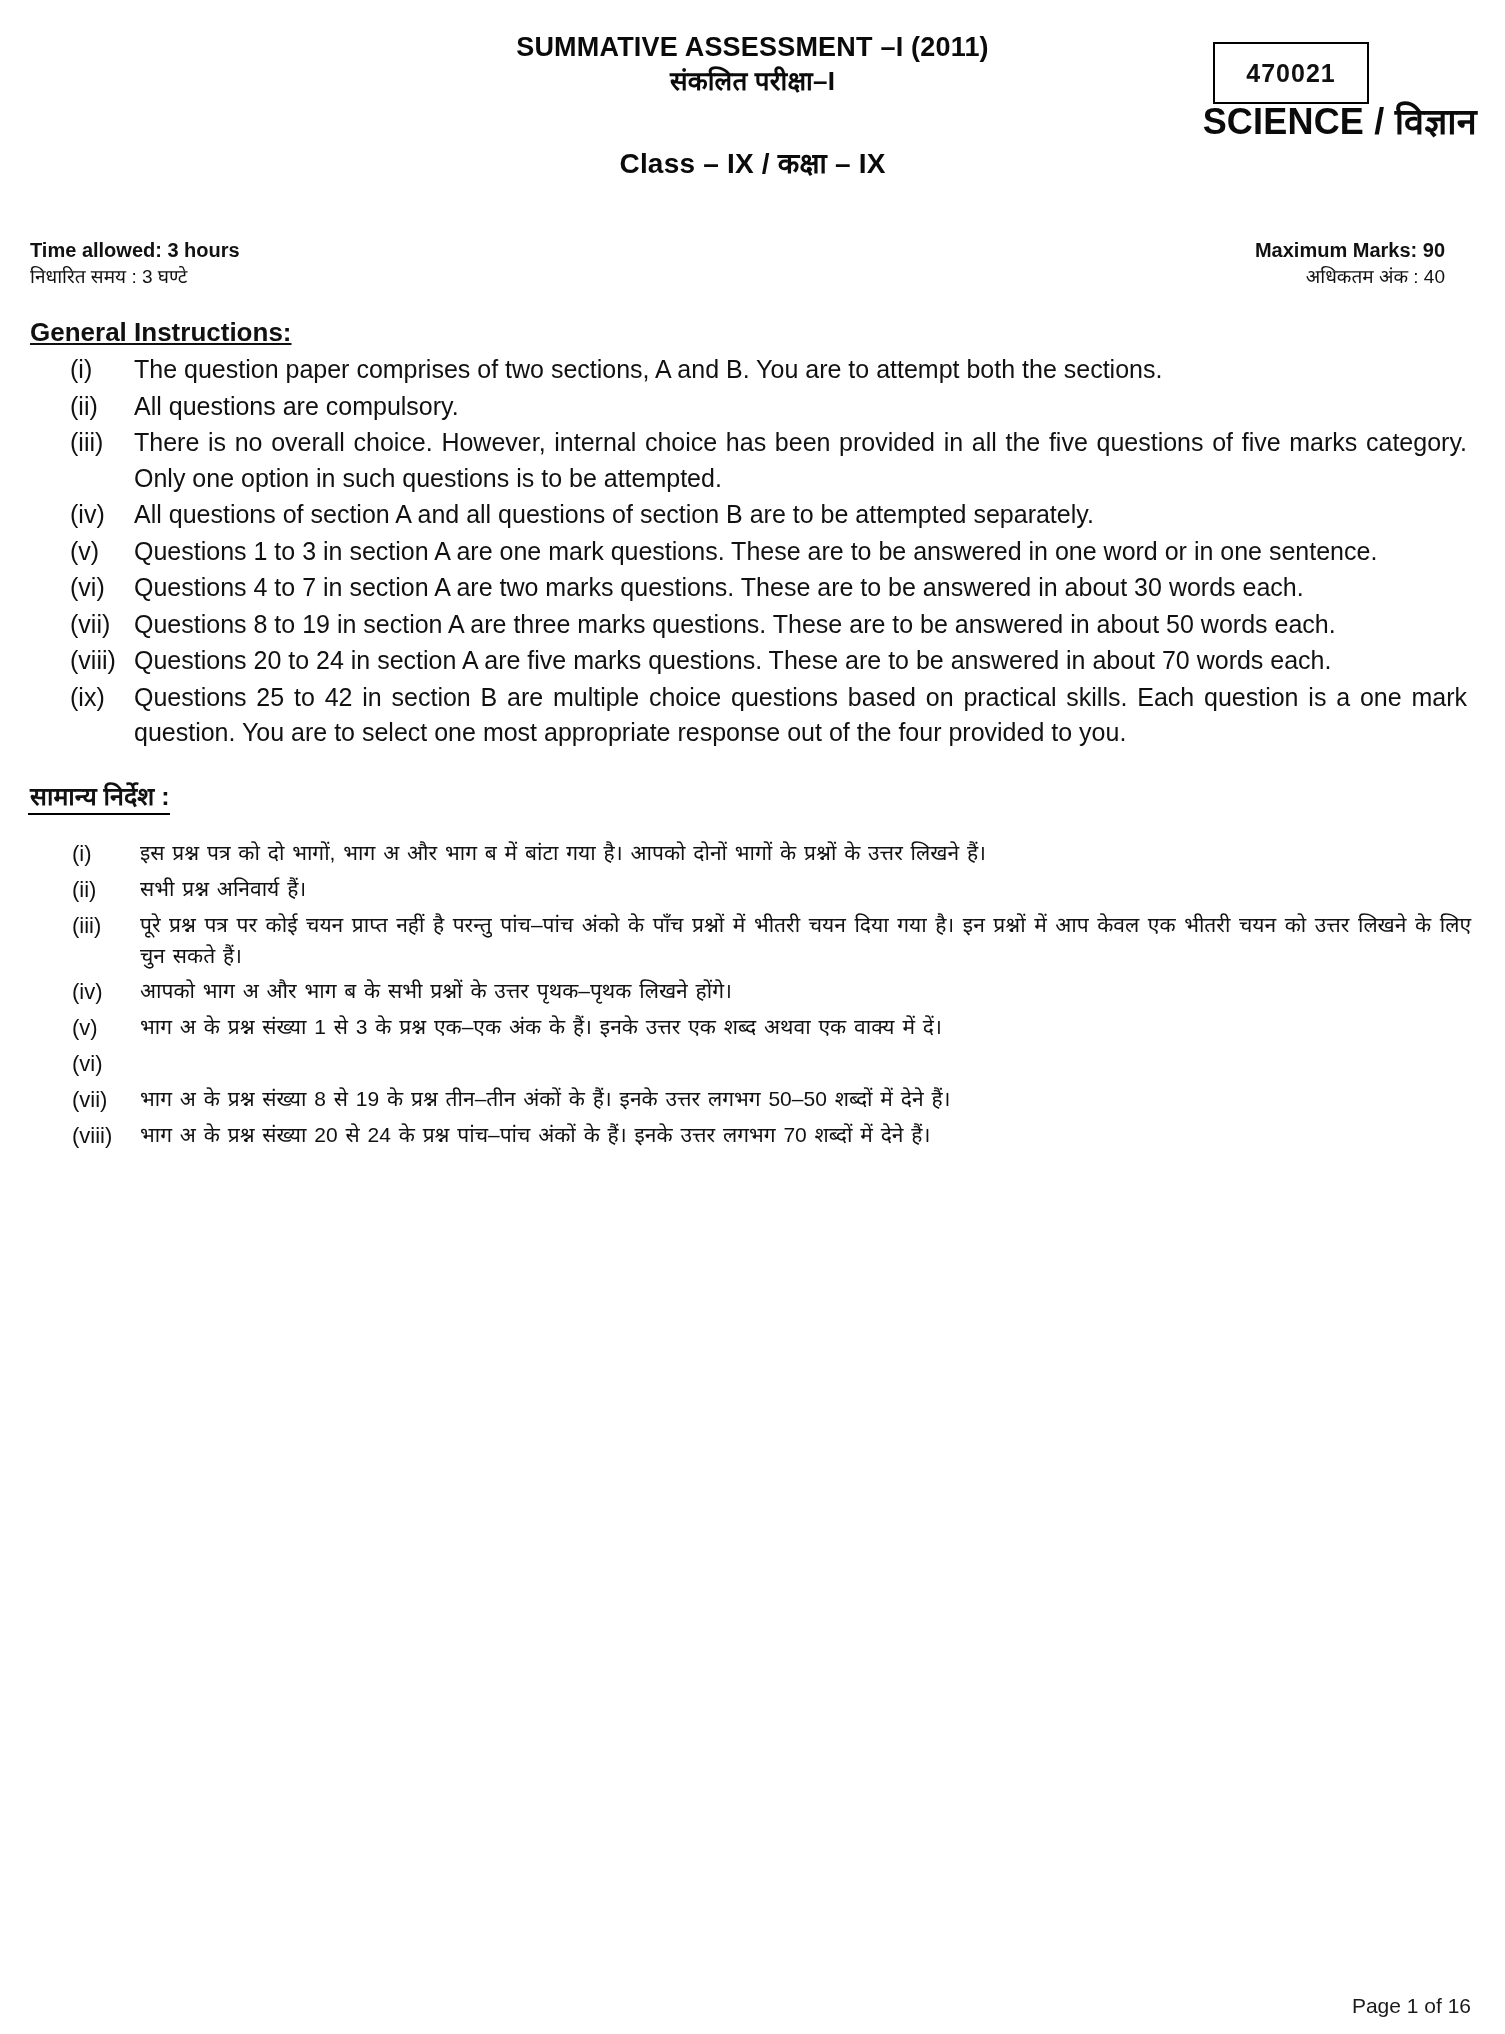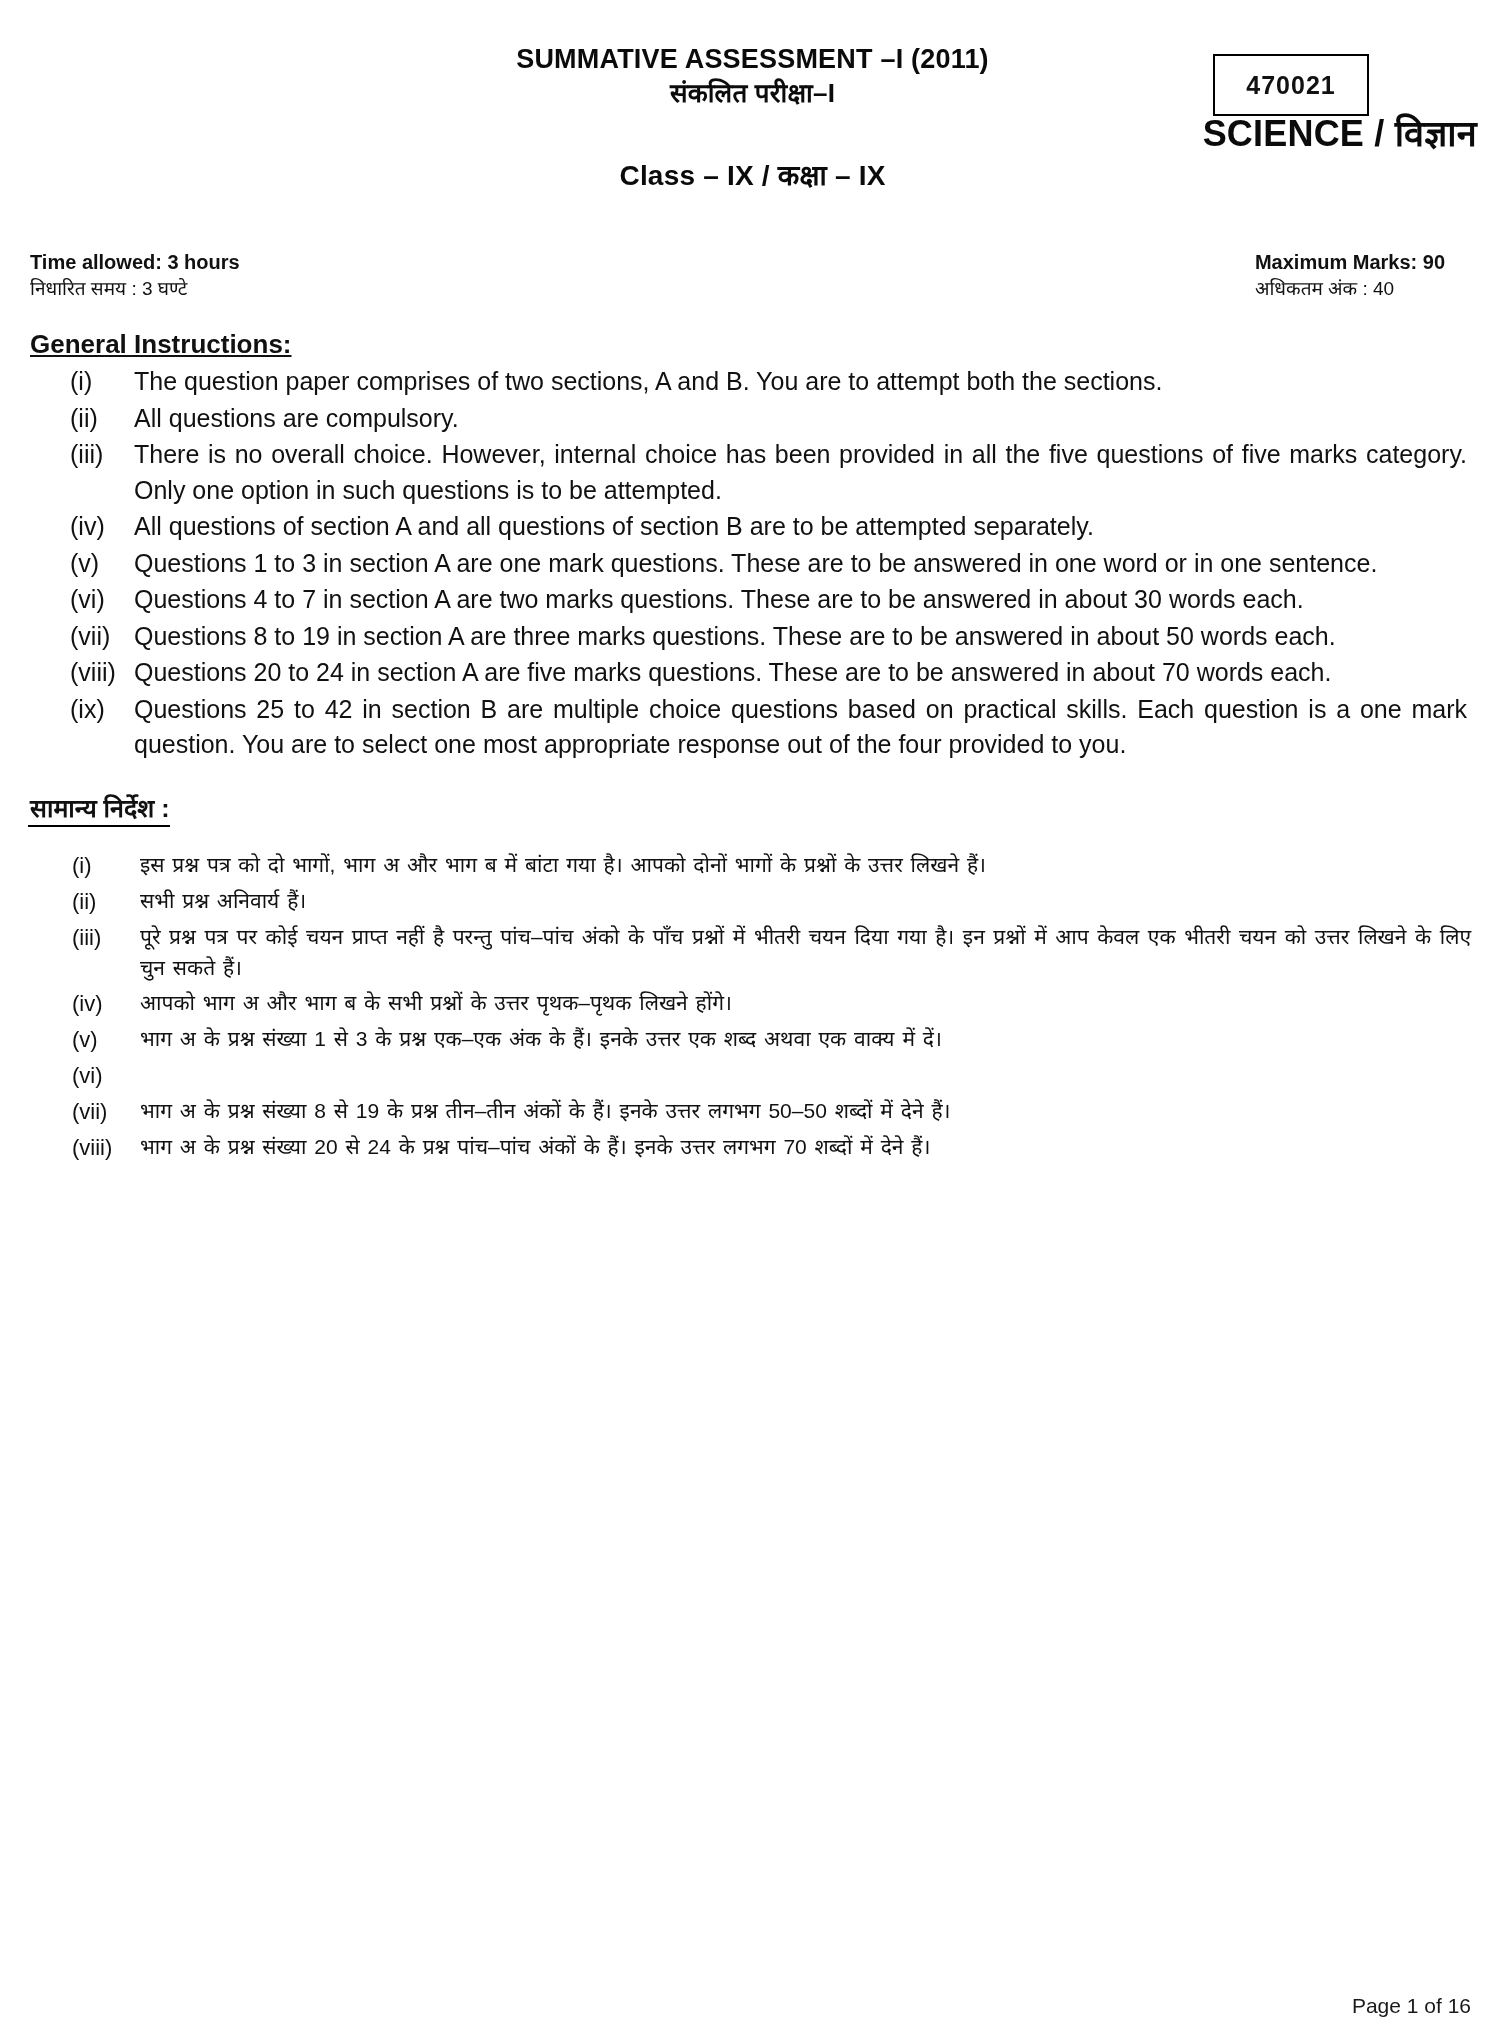--- a/index.html
+++ b/index.html
@@ -11,21 +11,21 @@
     font-family: "Liberation Sans", sans-serif;
     color: #111111;
   }
   .page {
     position: relative;
     width: 1505px;
     height: 2034px;
     margin: 0 auto;
     background: #ffffff;
     box-sizing: border-box;
-    padding: 34px 28px 10px 28px;
+    padding: 22px 28px 10px 28px;
     overflow: hidden;
   }
 
   
   .header-zone {
     position: relative;
     height: 196px;
   }
   .titles {
     text-align: center;
@@ -59,21 +59,21 @@
 
   
   .meta-row {
     display: flex;
     justify-content: space-between;
     align-items: flex-start;
     margin-top: 18px;
     padding: 0 4px 0 2px;
   }
   .meta-col { line-height: 1.42; }
-  .meta-col.right { padding-right: 28px; }
+  .meta-col.right { text-align: right; padding-right: 28px; }
   .meta-en {
     font-weight: bold;
     font-size: 20px;
     white-space: nowrap;
   }
   .meta-hi {
     font-size: 19px;
     white-space: nowrap;
   }
 

